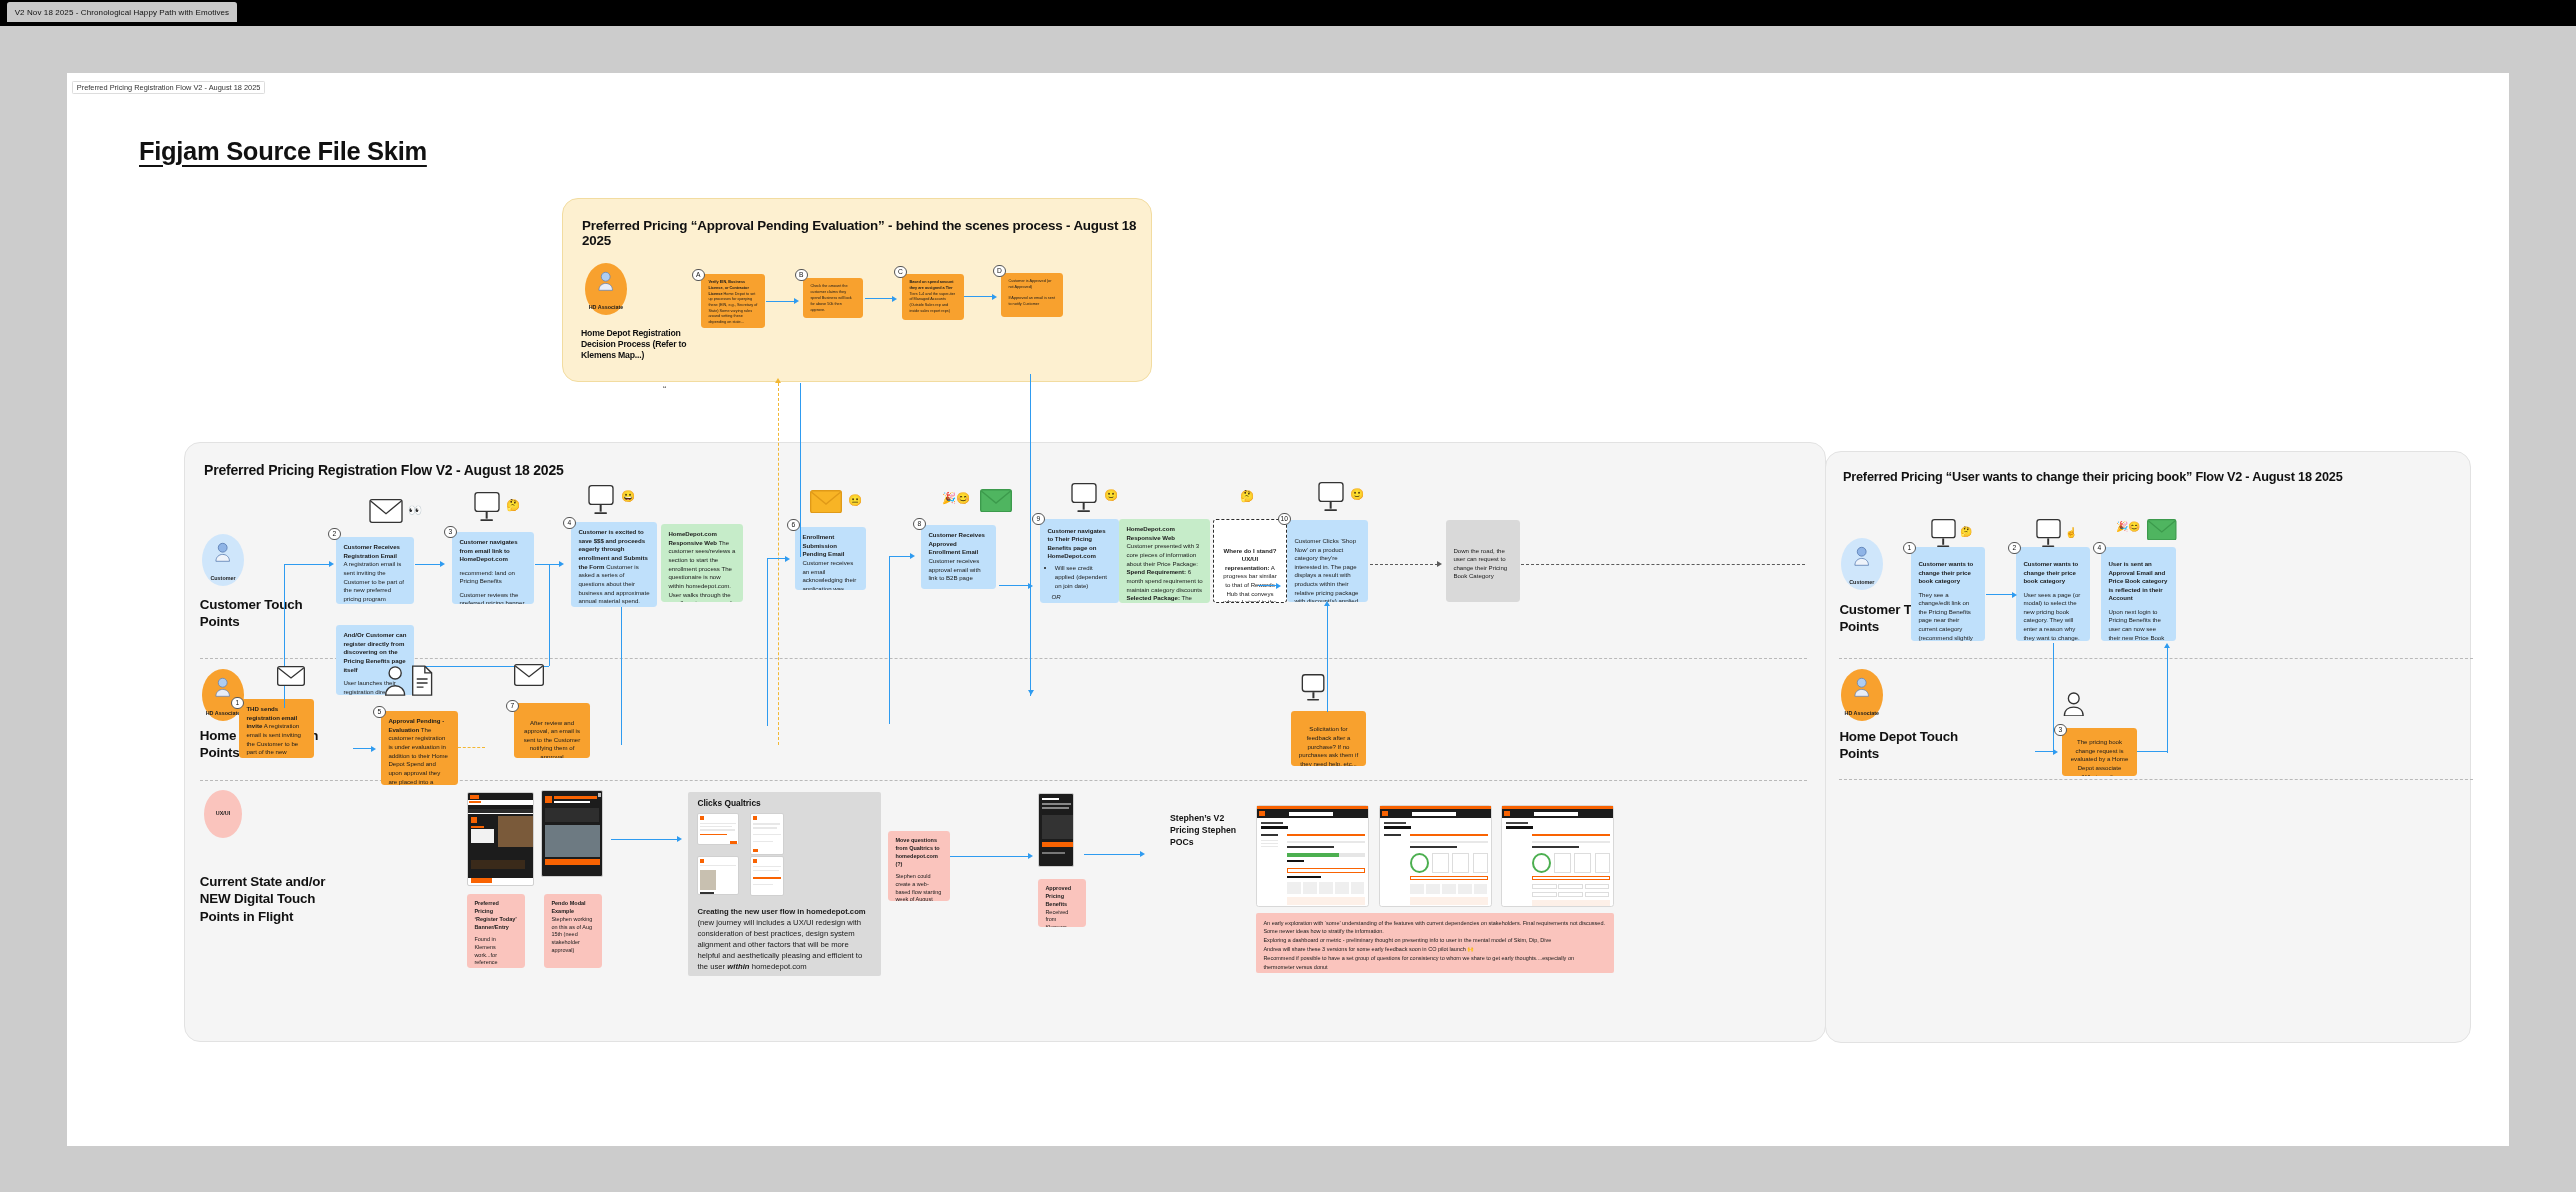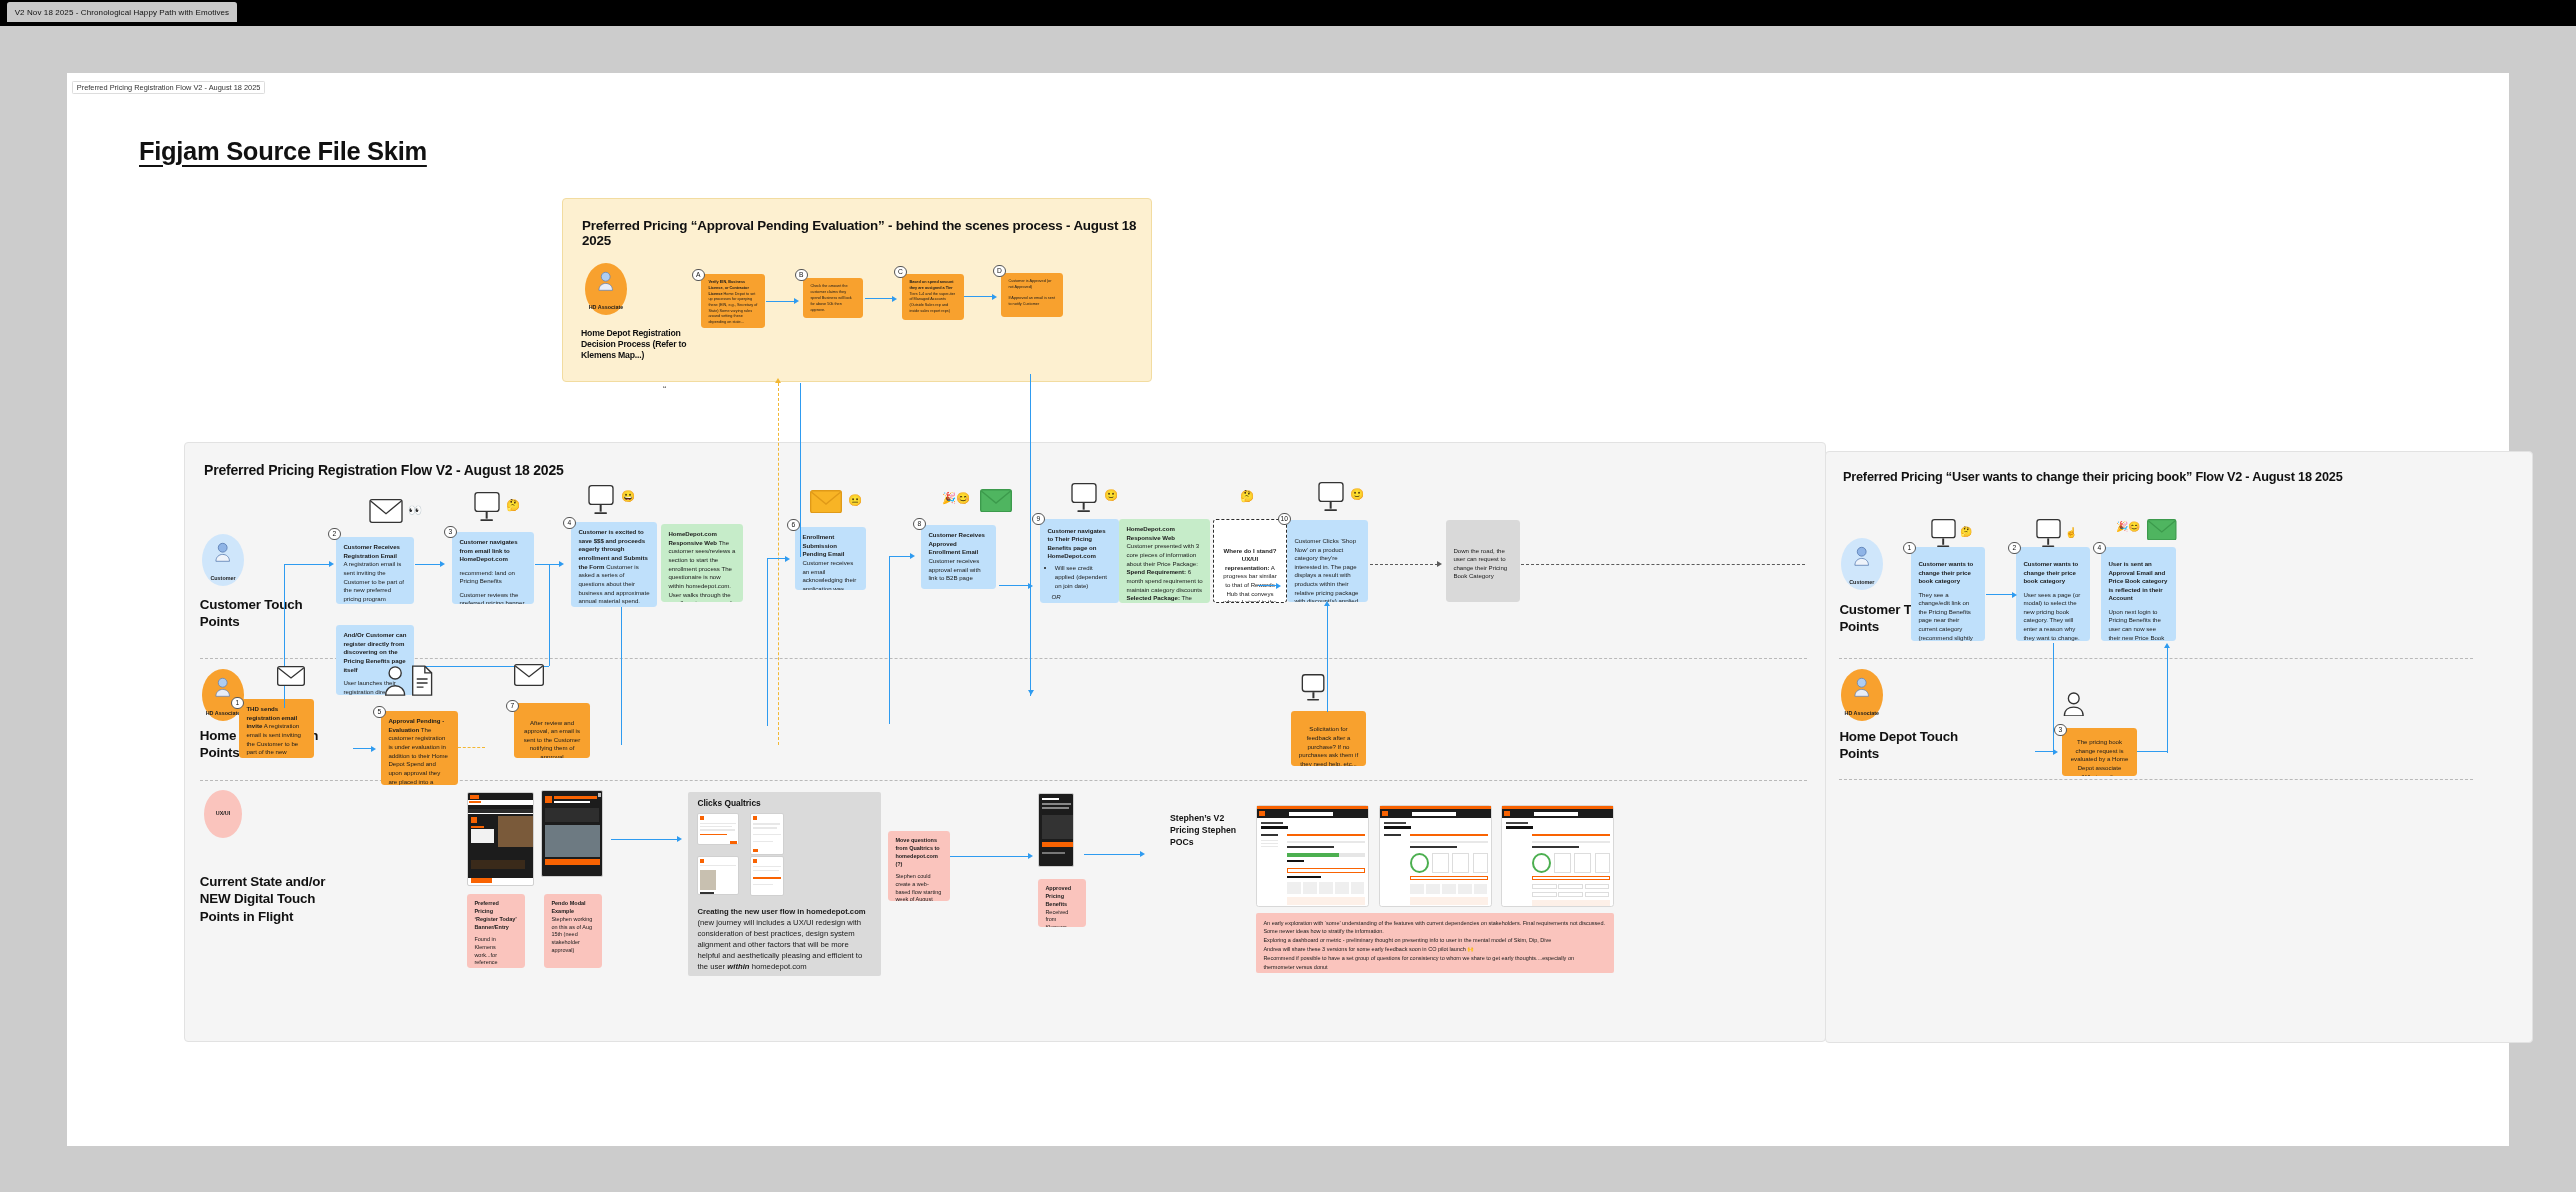--- a/index.html
+++ b/index.html
@@ -18,35 +18,35 @@
   #board { position:absolute; left:67px; top:47px; width:2442px; height:1073px;
     background:#ffffff; }
 
   .mini-label { position:absolute; font-size:7.4px; color:#333; background:#fff;
     border:0.7px solid #ddd; padding:1.3px 3.4px; border-radius:1.3px; white-space:nowrap; }
 
   #mainTitle { position:absolute; left:72px; top:64px; font-size:25.5px; font-weight:bold;
     color:#111; text-decoration:underline; text-underline-offset:4.7px; letter-spacing:-0.3px;}
 
   
-  .panel { position:absolute; border-radius:4px; }
+  .panel { position:absolute; border-radius:16px; }
   .panel-title { position:absolute; font-weight:bold; color:#111; letter-spacing:-0.2px; }
 
   
   #orangePanel { left:495px; top:125px; width:590px; height:184px;
     background:#fdf0d0; border:0.7px solid #f2dca0; }
   #orangePanelTitle { left:19px; top:19px; font-size:13.4px; }
 
   
   #regPanel { left:117px; top:369px; width:1642px; height:600px;
     background:#f5f5f5; border:0.7px solid #e2e2e2; }
   #regPanelTitle { left:19px; top:19px; font-size:14px; }
 
   
-  #chgPanel { left:1758px; top:378px; width:708px; height:592px;
+  #chgPanel { left:1758px; top:378px; width:646px; height:592px;
     background:#f5f5f5; border:0.7px solid #e2e2e2; }
   #chgPanelTitle { left:17px; top:18px; font-size:12.7px; }
 
   
   .lane-div { position:absolute; border-top:1px dashed #b9b9b9; }
 
   
   .role { position:absolute; width:42px; height:52px; border-radius:50%;
     display:flex; flex-direction:column; align-items:center; justify-content:flex-end;
     padding-bottom:4.7px; }

